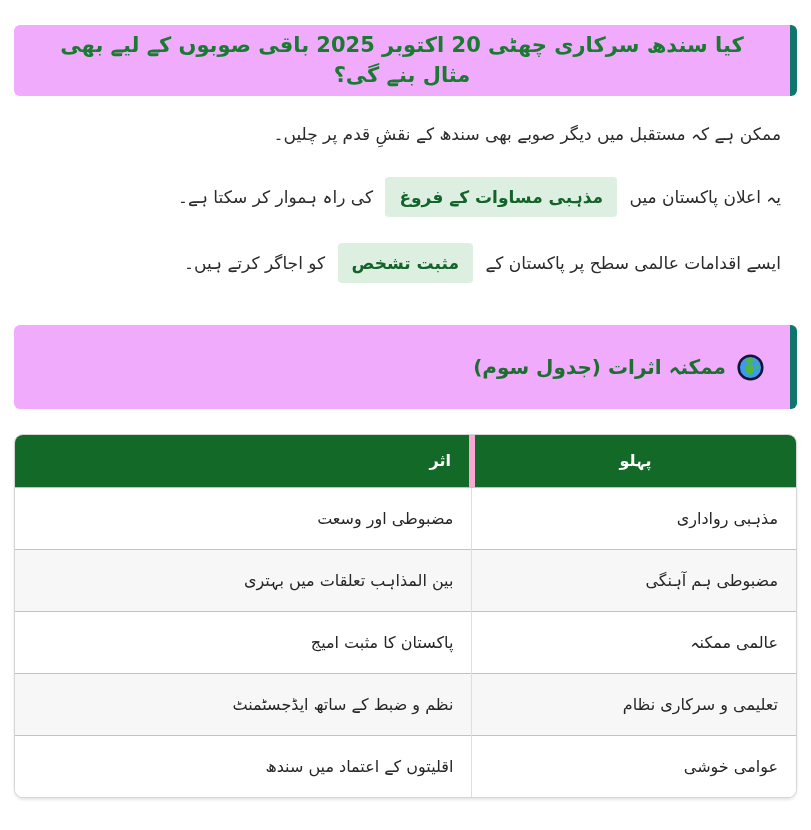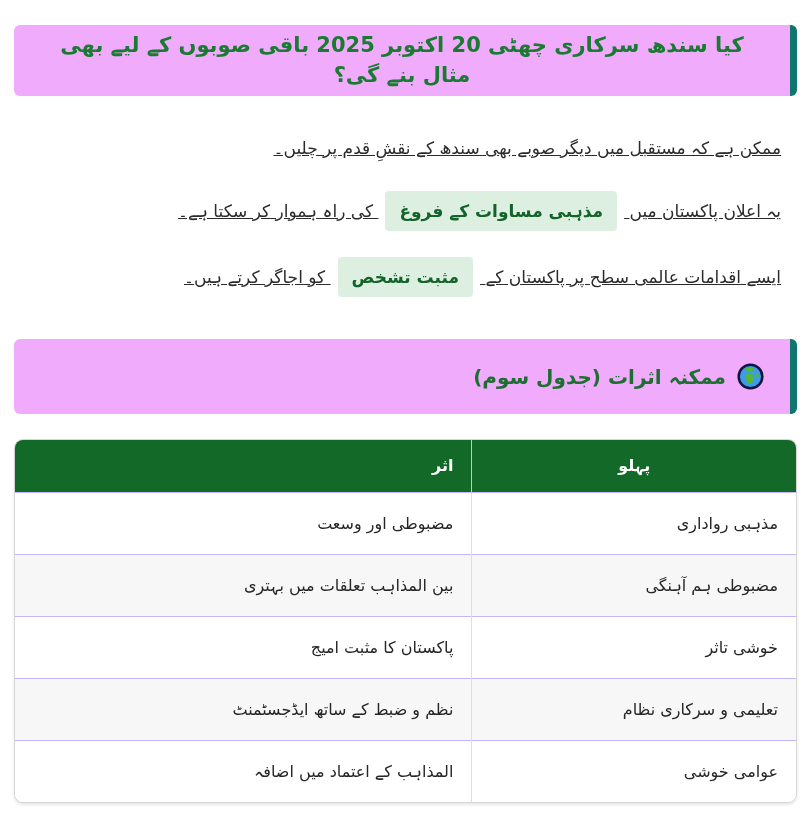--- a/index.html
+++ b/index.html
@@ -31,44 +31,43 @@
   .banner.q h2 {
     margin: 0;
     font-size: 21px;
     font-weight: 700;
     color: #1b7a31;
     text-align: center;
     line-height: 1.4;
   }
   .banner.fx {
     margin-top: 42px;
-    height: 75px;
+    height: 84px;
     display: flex;
     align-items: center;
     justify-content: flex-start; 
     gap: 11px;
     padding: 0 26px;
   }
   .banner.fx h3 {
     margin: 0;
     font-size: 20px;
     font-weight: 700;
     color: #1d6e30;
   }
   .globe { display: inline-flex; width: 27px; height: 27px; }
 
   
   .paras { padding: 24px 16px 0 0; }
   .para {
-    margin: 14px 0 28px 0;
+    margin: 0 0 28px 0;
     text-align: right;
     font-size: 17px;
     line-height: 1.7;
     color: #2b2b2b;
-    text-decoration: underline;
   }
   .para.tight { margin-bottom: 26px; }
   .hl {
     display: inline-block;
     background: #dcefe0;
     color: #14632b;
     font-weight: 700;
     border-radius: 4px;
     padding: 9px 14px;
     margin: 0 7px;
@@ -92,21 +91,21 @@
   th {
     background: #136927;
     color: #ffffff;
     font-size: 16px;
     font-weight: 700;
     height: 52px;
     padding: 0 18px;
     text-align: right;
     vertical-align: middle;
   }
-  th.col-effect { border-right: 1px solid #f9a8d4; }
+  th.col-effect { border-right: 6px solid #f9a8d4; }
   th.col-aspect { width: 41.5%; text-align: center; }
   td {
     height: 62px;
     padding: 0 18px;
     font-size: 16px;
     color: #262626;
     text-align: right;
     vertical-align: middle;
     background: #ffffff;
   }
@@ -162,28 +161,28 @@
       <tbody>
         <tr>
           <td class="cell-aspect">مذہبی رواداری</td>
           <td class="cell-effect">مضبوطی اور وسعت</td>
         </tr>
         <tr>
           <td class="cell-aspect">مضبوطی ہم آہنگی</td>
           <td class="cell-effect">بین المذاہب تعلقات میں بہتری</td>
         </tr>
         <tr>
-          <td class="cell-aspect">خوشی تاثر</td>
+          <td class="cell-aspect">عالمی ممکنہ</td>
           <td class="cell-effect">پاکستان کا مثبت امیج</td>
         </tr>
         <tr>
           <td class="cell-aspect">تعلیمی و سرکاری نظام</td>
           <td class="cell-effect">نظم و ضبط کے ساتھ ایڈجسٹمنٹ</td>
         </tr>
         <tr>
           <td class="cell-aspect">عوامی خوشی</td>
-          <td class="cell-effect">المذاہب کے اعتماد میں اضافہ</td>
+          <td class="cell-effect">اقلیتوں کے اعتماد میں سندھ</td>
         </tr>
       </tbody>
     </table>
   </div>
 
 </div>
 
 </body></html>

